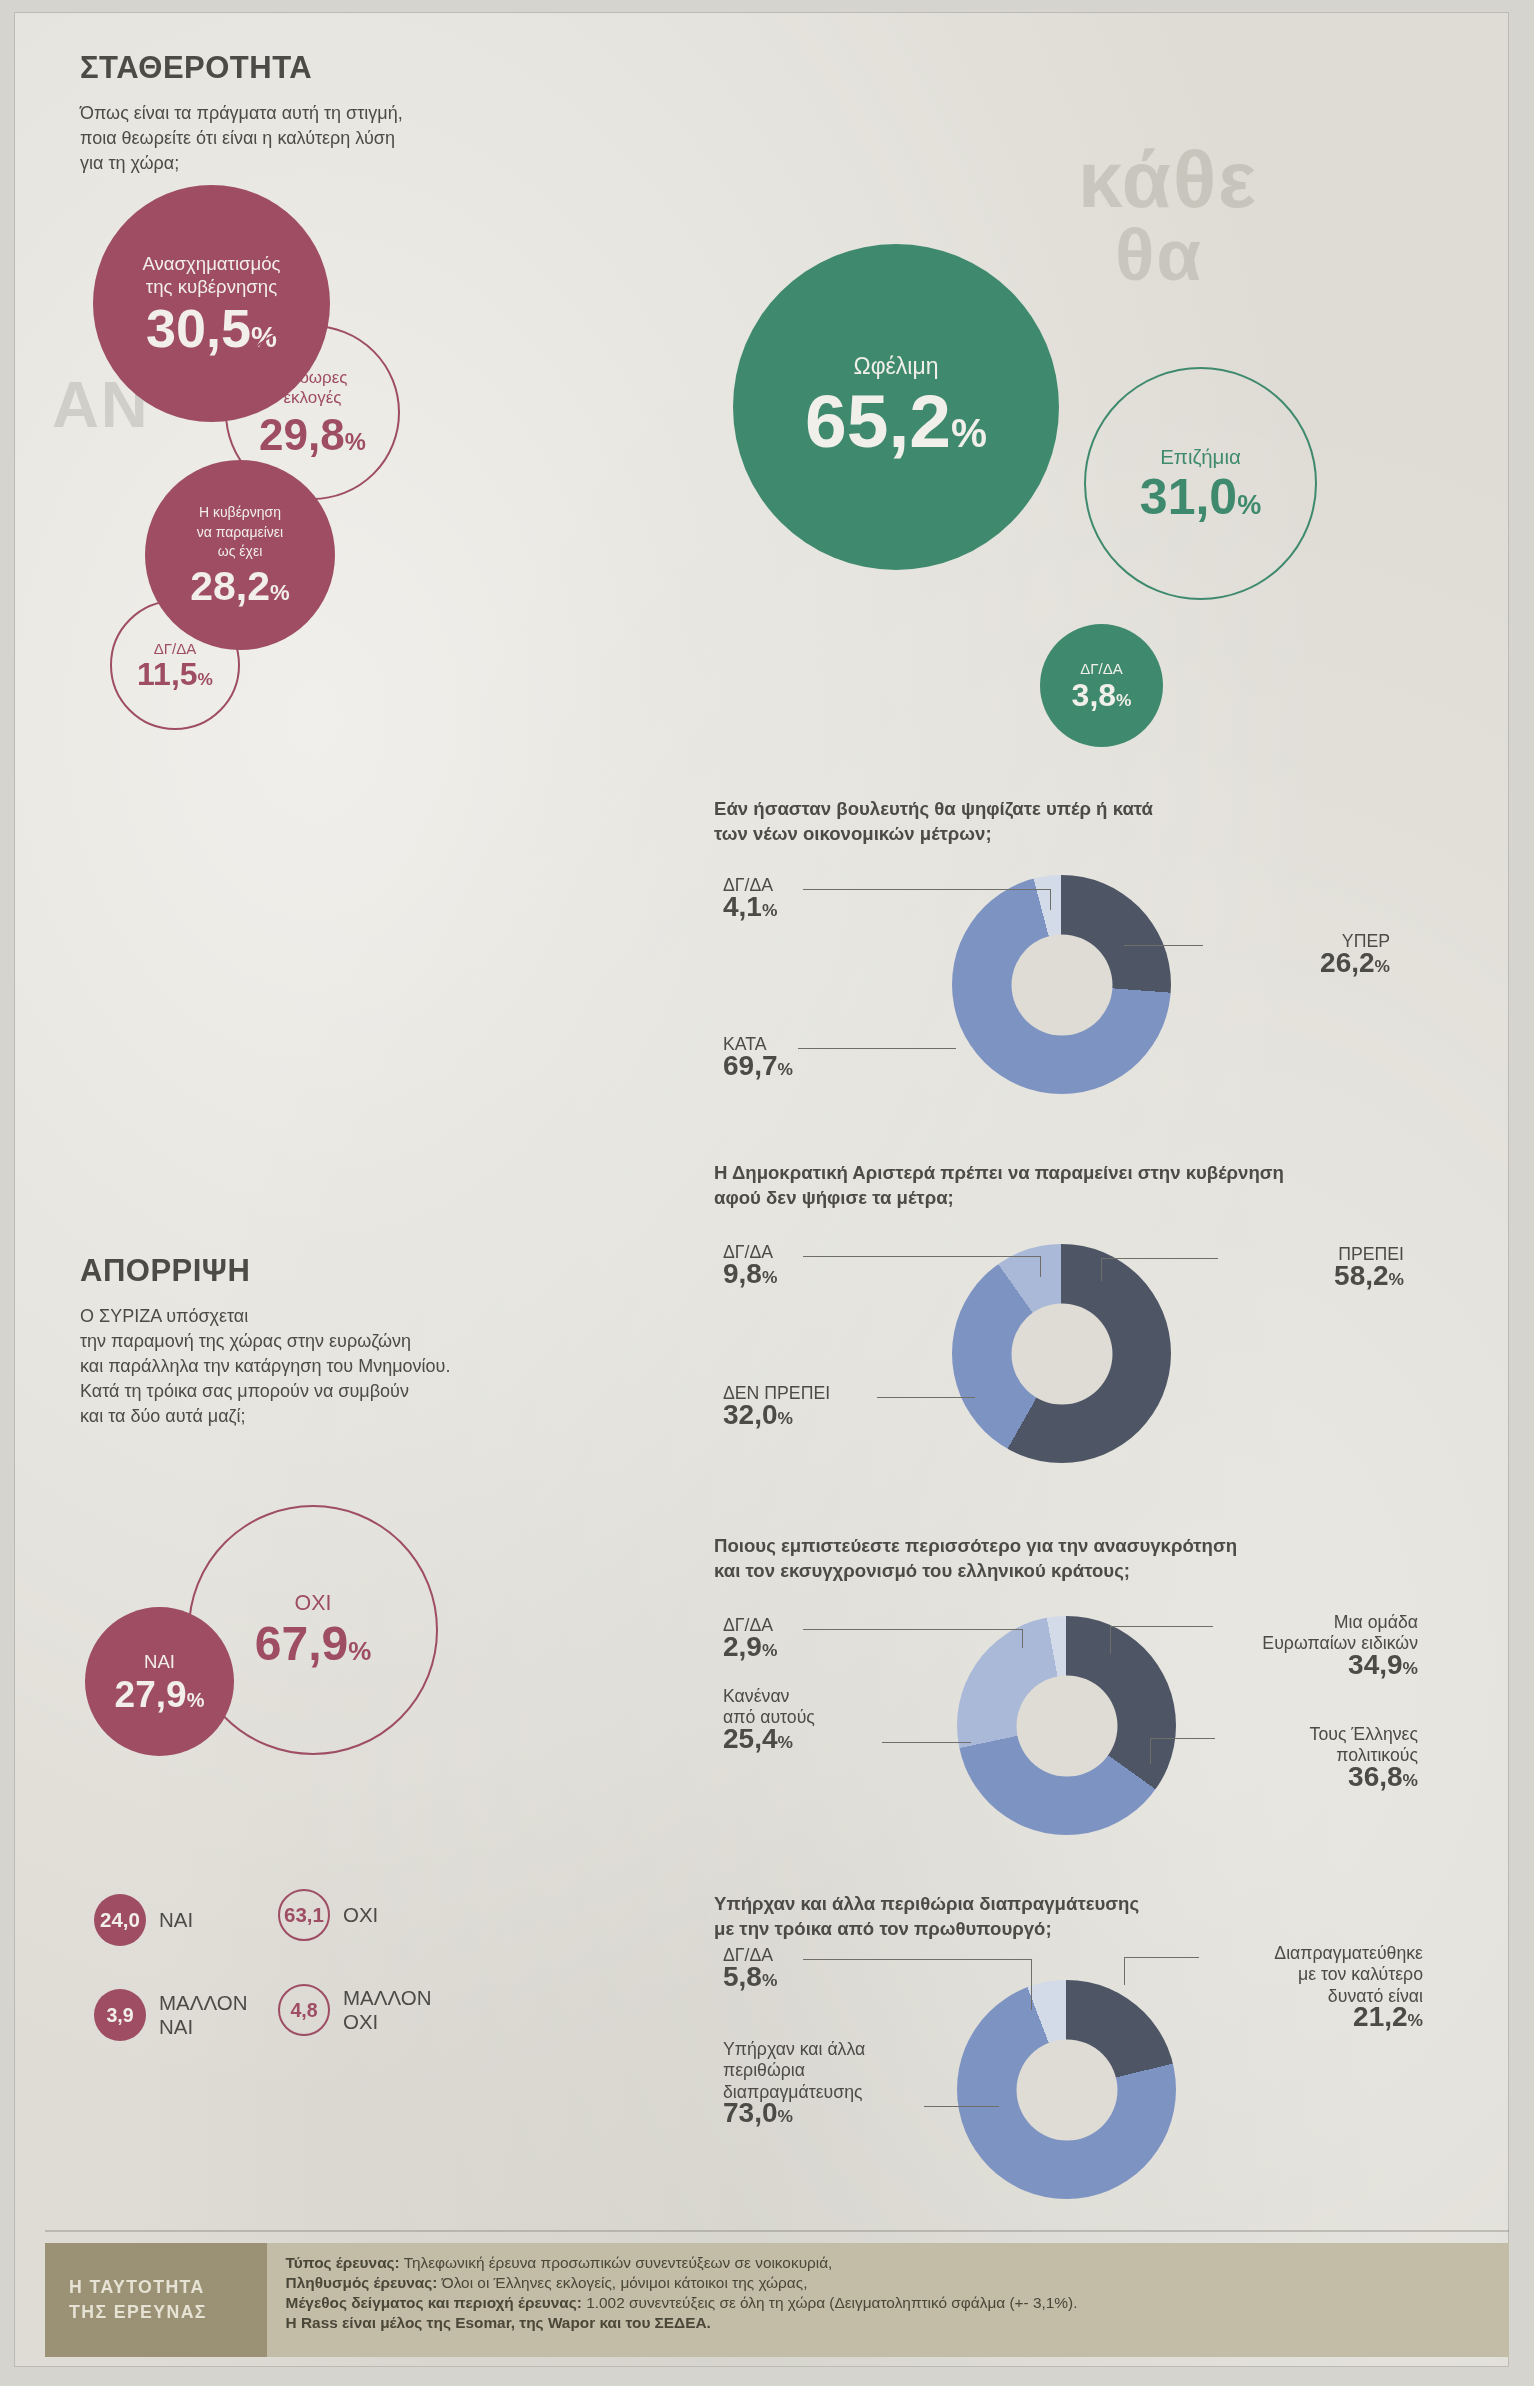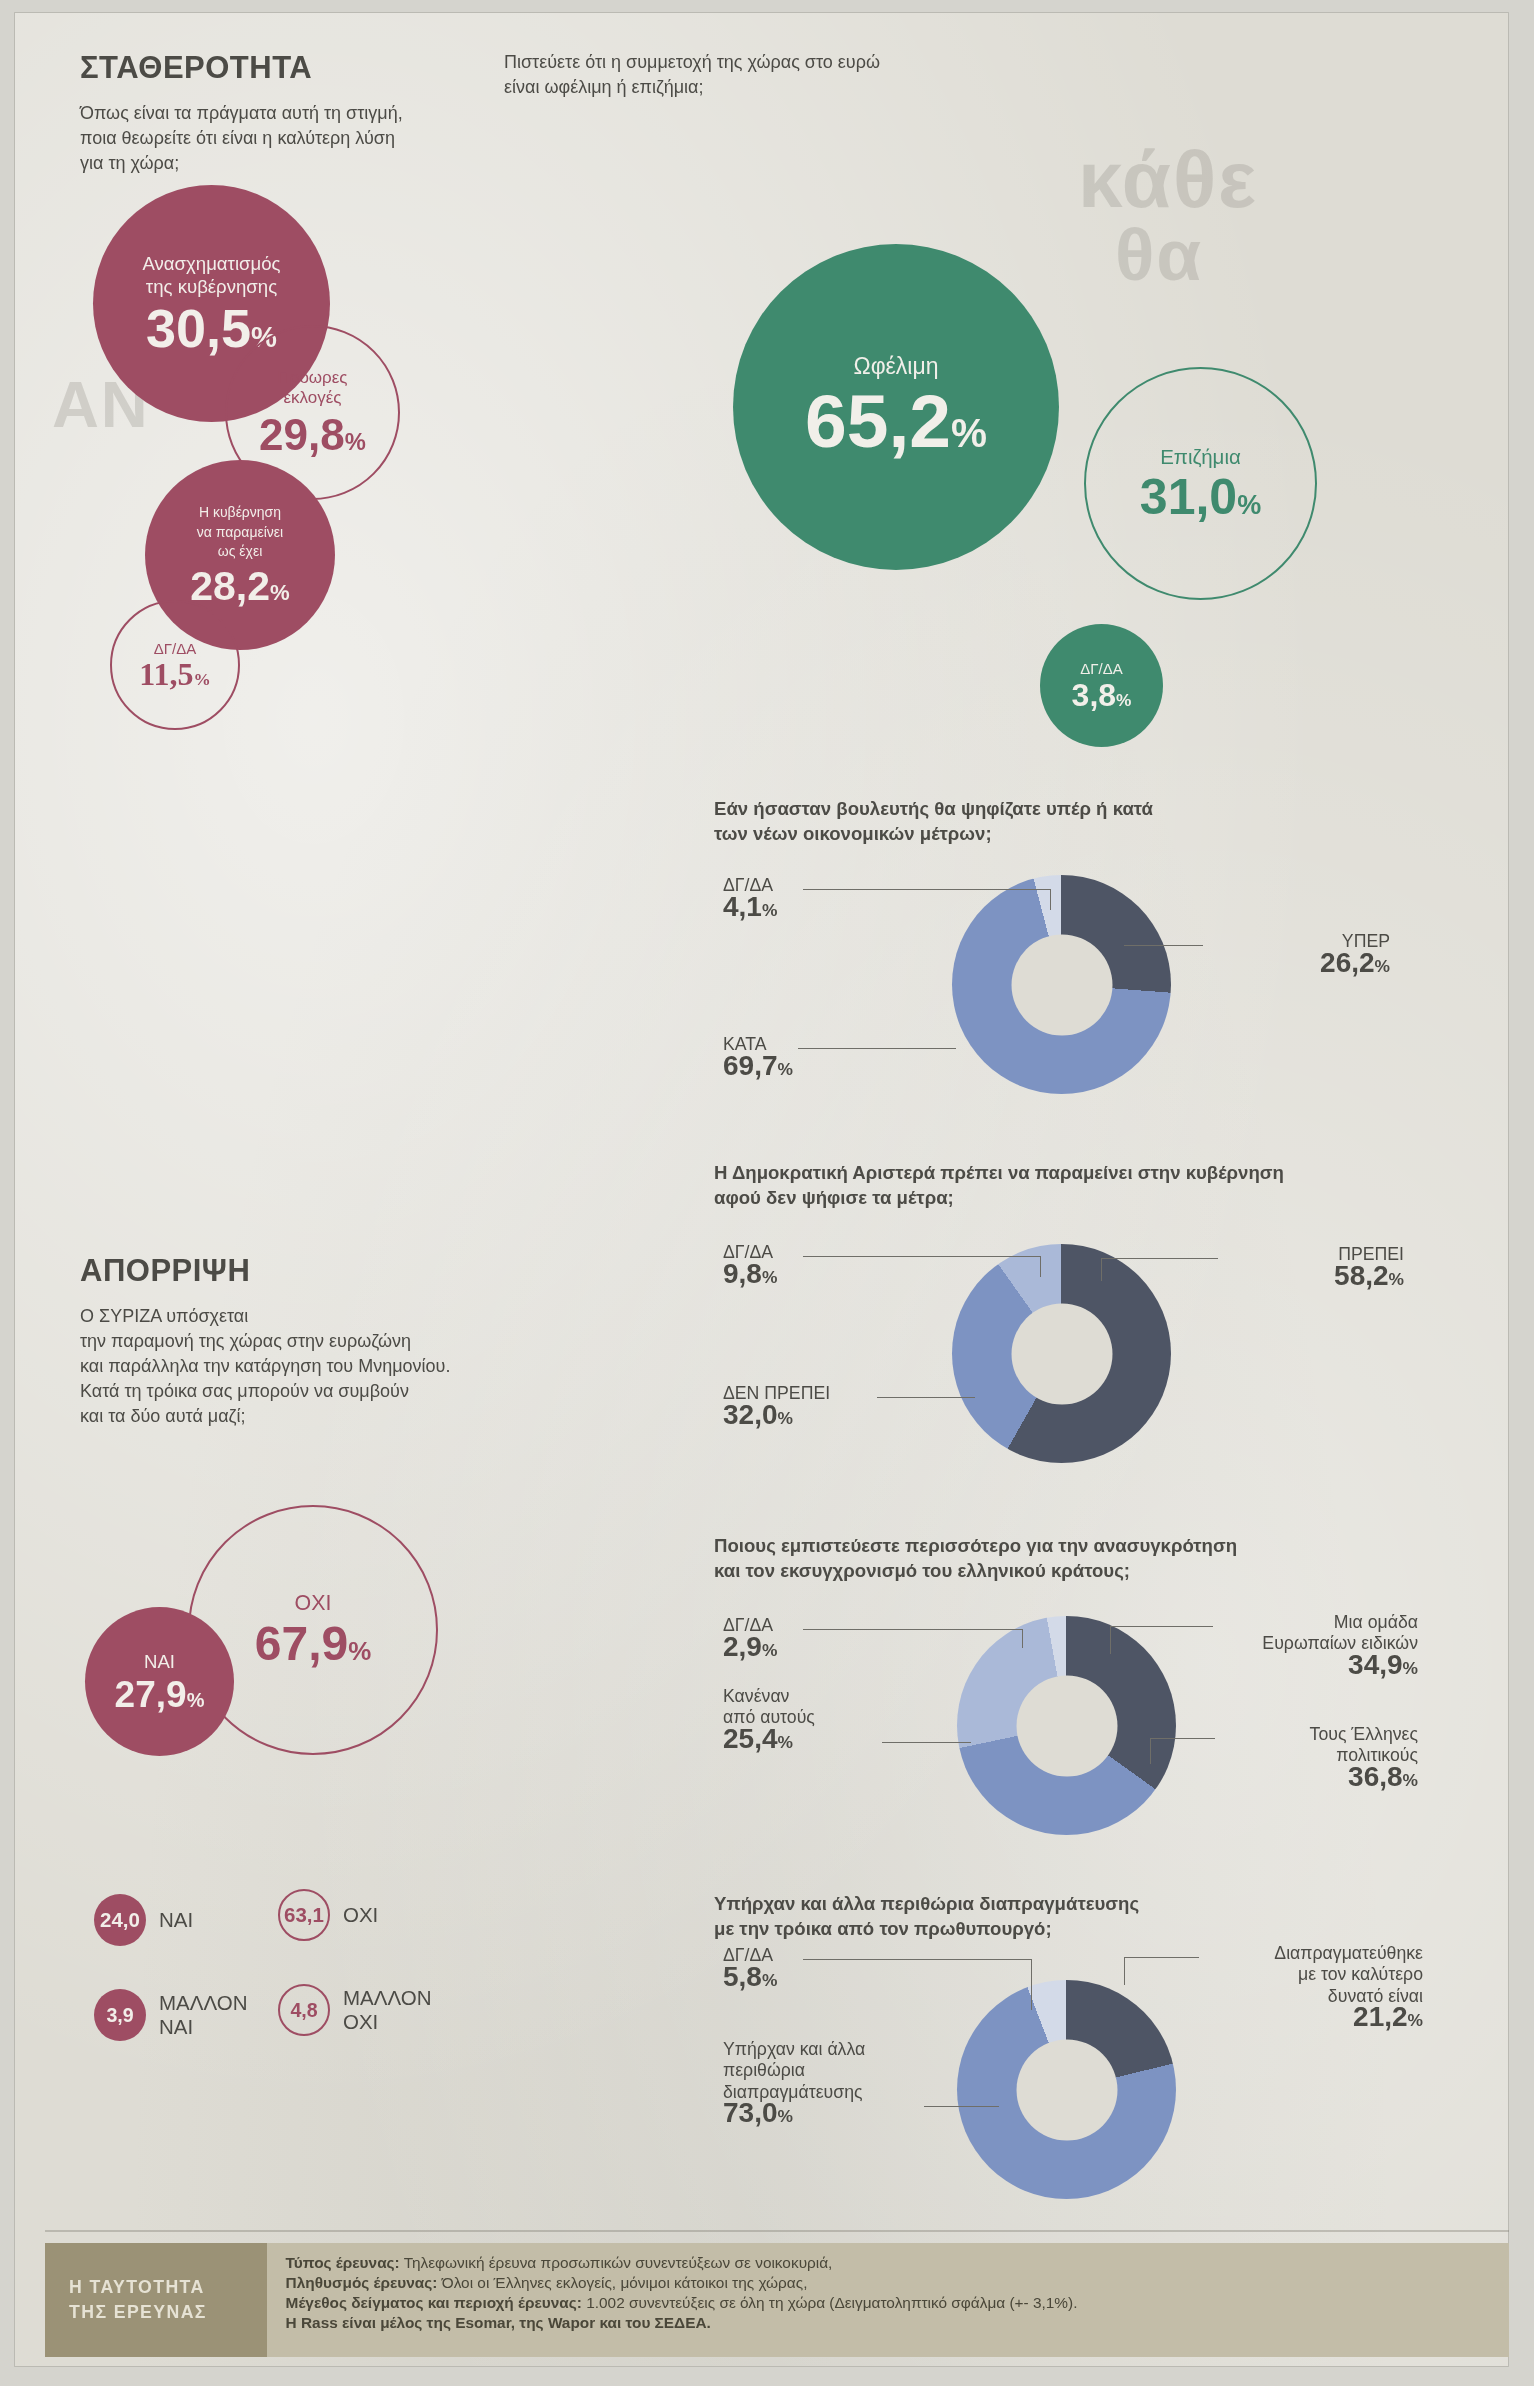--- a/index.html
+++ b/index.html
@@ -166,21 +166,21 @@
     </div>
     <div class="val" style="font-size:41px;margin-top:3.7px;">
       <span>28,2</span><span class="pc">%</span>
     </div>
   </div>
 
   <div class="bubble b-out-m" style="left:95px;top:587px;width:130px;height:130px;">
     <div class="lab" style="font-size:15px;line-height:17px;">
       <span>ΔΓ/ΔΑ</span>
     </div>
-    <div class="val" style="font-size:32px;margin-top:1px;font-family:Liberation Serif, serif;">
+    <div class="val" style="font-size:32px;margin-top:1px;">
       <span>11,5</span><span class="pc">%</span>
     </div>
   </div>
 
   <div style="position:absolute;left:65px;top:1240px;width:447px;">
     <h2 class="sect">ΑΠΟΡΡΙΨΗ</h2>
     <p class="q">
       <span>Ο ΣΥΡΙΖΑ υπόσχεται</span><br>
       <span>την παραμονή της χώρας στην ευρωζώνη</span><br>
       <span>και παράλληλα την κατάργηση του Μνημονίου.</span><br>
@@ -224,24 +224,20 @@
   </div>
   <div class="smallrow" style="left:263px;top:1971px;">
     <div class="sb sb-out" style="font-size:19.6px;">4,8</div>
     <div class="sl">
       <span>ΜΑΛΛΟΝ</span><br>
       <span>ΟΧΙ</span>
     </div>
   </div>
 
   <div class="col-right">
-    <p class="q">
-      <span>Πιστεύετε ότι η συμμετοχή της χώρας στο ευρώ</span><br>
-      <span>είναι ωφέλιμη ή επιζήμια;</span>
-    </p>
   </div>
 
   <div class="bubble b-fill-g" style="left:718px;top:231px;width:326px;height:326px;">
     <div class="lab" style="font-size:23px;">
       <span>Ωφέλιμη</span>
     </div>
     <div class="val" style="font-size:75px;margin-top:5.6px;">
       <span>65,2</span><span class="pc">%</span>
     </div>
   </div>

